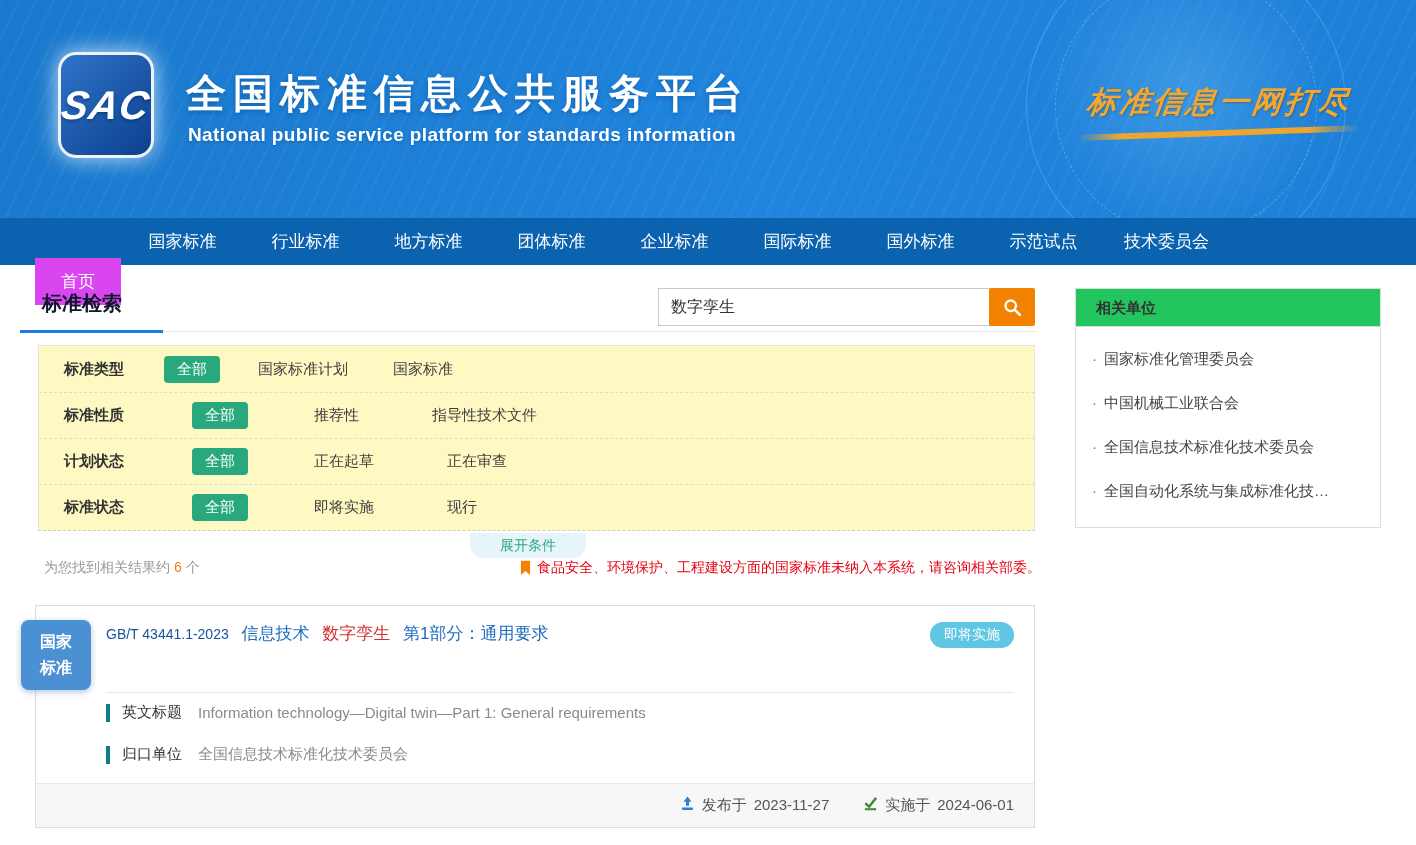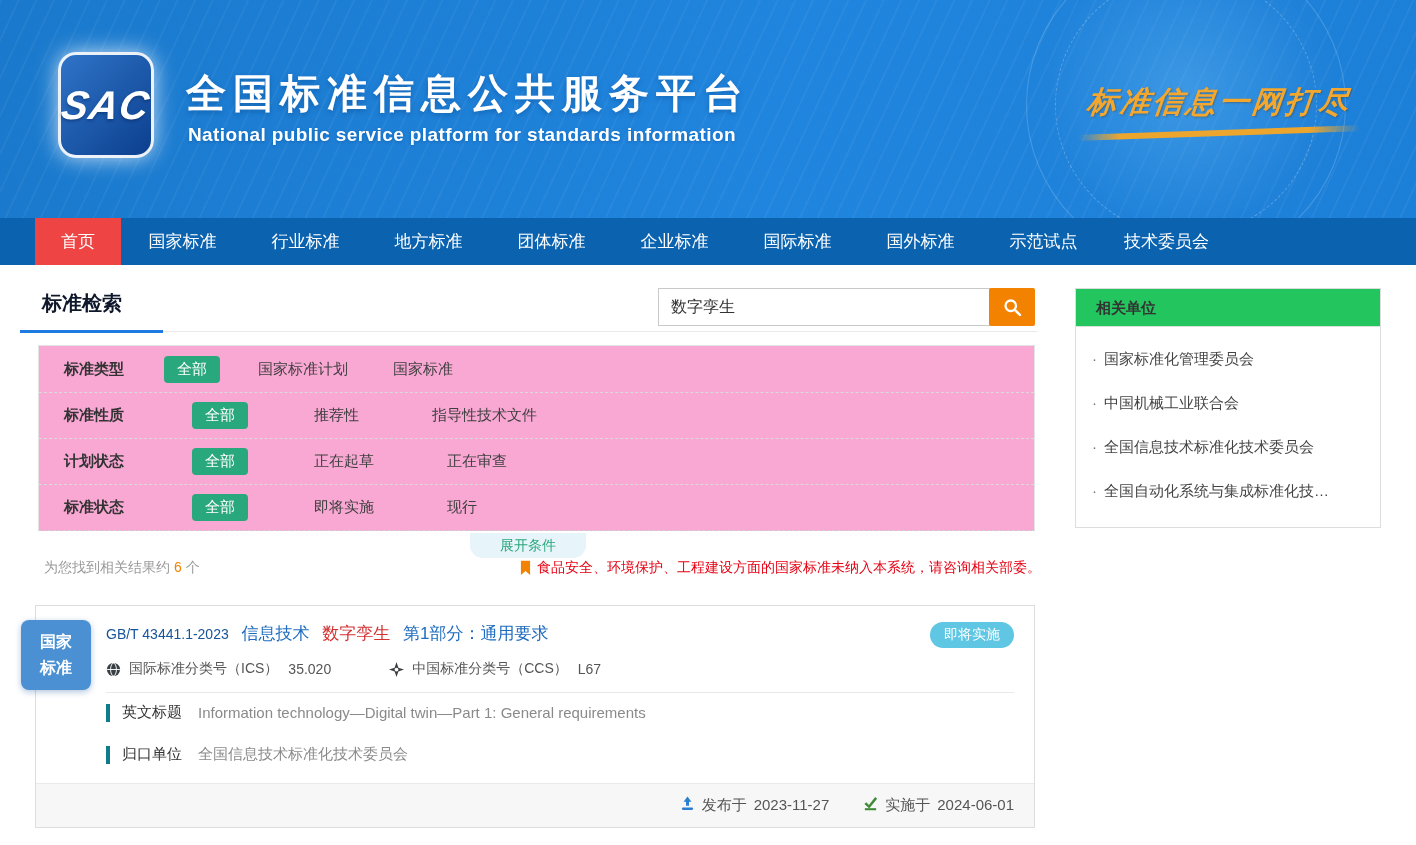--- a/index.html
+++ b/index.html
@@ -58,21 +58,21 @@
     background:linear-gradient(90deg, rgba(237,166,45,0), #eda62d 15%, #eda62d 82%, rgba(237,166,45,0));
   }
 
   
   .nav { position:absolute; left:0; top:218px; width:1416px; height:47px; background:#0b63b0; }
   .nav ul { display:flex; margin:0; padding:0 0 0 35px; list-style:none; height:47px; }
   .nav li {
     height:47px; line-height:47px; text-align:center; color:#fff; font-size:17px; cursor:pointer;
     white-space:nowrap;
   }
-  .nav li.home { width:86px; background:#ef4444; }
+  .nav li.home { width:86px; background:#d946ef;margin-top:40px; }
   .nav li.other { width:123px; }
 
   
   .section-head {
     position:absolute; left:20px; top:288px; width:1017px; height:44px;
     border-bottom:1px solid #e9e9e9;
   }
   .section-head h1 { margin:0 0 0 22px; font-size:20px; color:#0f172a; font-weight:700; line-height:30px; }
   .section-accent { position:absolute; left:0; bottom:-2px; width:143px; height:3px; background:#1e7ce0; }
 
@@ -81,21 +81,21 @@
     width:332px; height:38px; border:1px solid #c9c9c9; font-size:16px; padding:0 12px;
     color:#333; outline:none; font-family:inherit;
   }
   .search button {
     width:46px; height:38px; background:#f28200; border:none; cursor:pointer; border-radius:2px;
     display:flex; align-items:center; justify-content:center; margin-left:-1px;
   }
 
   
   .filters {
-    position:absolute; left:38px; top:345px; width:997px; background:#f9a8d4;
+    position:absolute; left:38px; top:345px; width:997px; background:#fef9c3;
     border:1px solid #e3e3e3; border-bottom:1px dashed #cfcfcf;
   }
   .frow { display:flex; align-items:center; height:46px; padding-left:25px; }
   .frow + .frow { border-top:1px dashed #dadada;gap:28px; }
   .flabel { width:88px; font-weight:700; color:#333; font-size:15px; }
   .fbadge {
     margin-left:12px; background:#2aa87d; color:#fff; font-size:15px;
     padding:4px 13px; border-radius:4px; cursor:pointer;
   }
   .fopt { margin-left:45px; color:#404040; font-size:15px; cursor:pointer; }
@@ -257,40 +257,20 @@
       <span>标准</span>
     </div>
     <div class="card-title">
       <span class="code">GB/T 43441.1-2023</span>
       <span class="t">信息技术</span>
       <span class="hl">数字孪生</span>
       <span class="t">第1部分：通用要求</span>
     </div>
     <div class="status">即将实施</div>
 
-    <div class="class-row">
-      <span class="icon">
-        <svg width="15" height="15" viewBox="0 0 16 16">
-            <circle cx="8" cy="8" r="7" fill="#3a3f44"></circle>
-            <ellipse cx="8" cy="8" rx="3.1" ry="6.8" fill="none" stroke="#fff" stroke-width="1"></ellipse>
-            <line x1="1.2" y1="8" x2="14.8" y2="8" stroke="#fff" stroke-width="1"></line>
-          </svg>
-      </span>
-      <span>国际标准分类号（ICS）</span>
-      <span class="val">35.020</span>
-      <span class="gap"></span>
-      <span class="icon">
-        <svg width="15" height="15" viewBox="0 0 16 16">
-            <path d="M8 0 L10 6 L16 8 L10 10 L8 16 L6 10 L0 8 L6 6 Z" fill="#3a3f44"></path>
-            <circle cx="8" cy="8" r="2" fill="#fff"></circle>
-          </svg>
-      </span>
-      <span>中国标准分类号（CCS）</span>
-      <span class="val">L67</span>
-    </div>
 
     <div class="divider"></div>
 
     <div class="drow r1">
       <span class="dbar"></span>
       <span class="dlabel">英文标题</span>
       <span class="dvalue">Information technology—Digital twin—Part 1: General requirements</span>
     </div>
     <div class="drow r2">
       <span class="dbar"></span>

